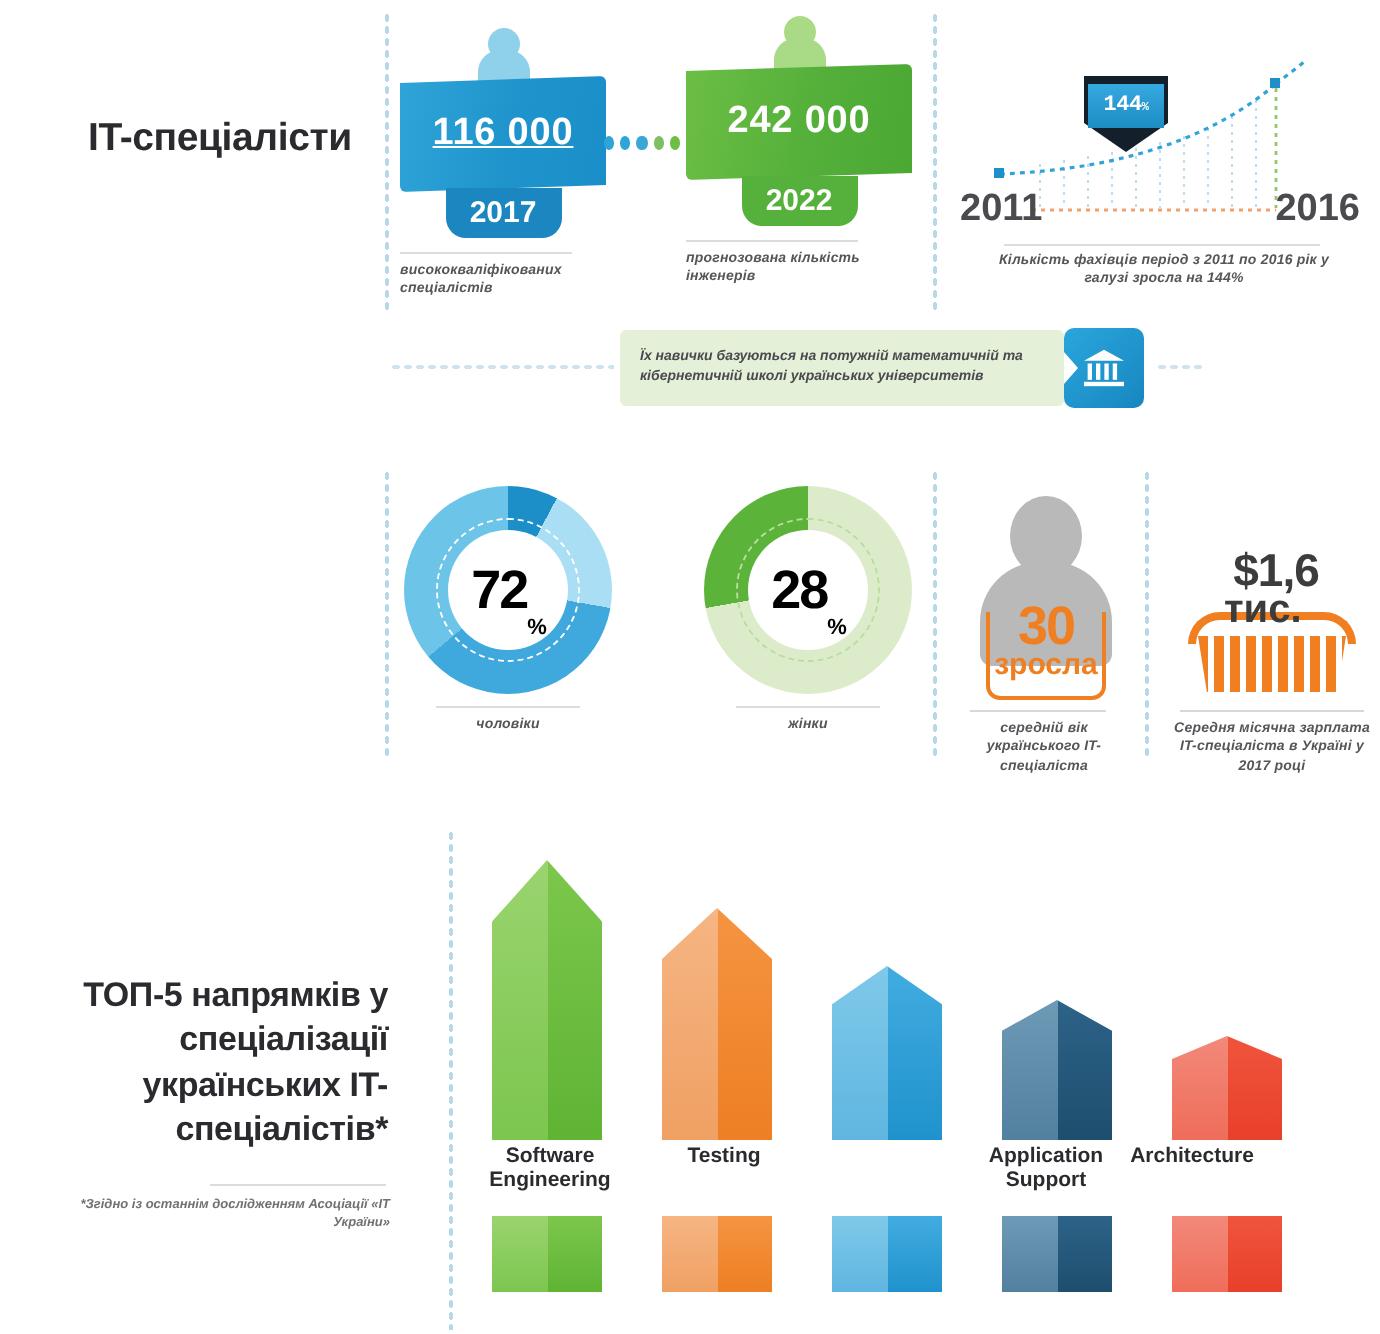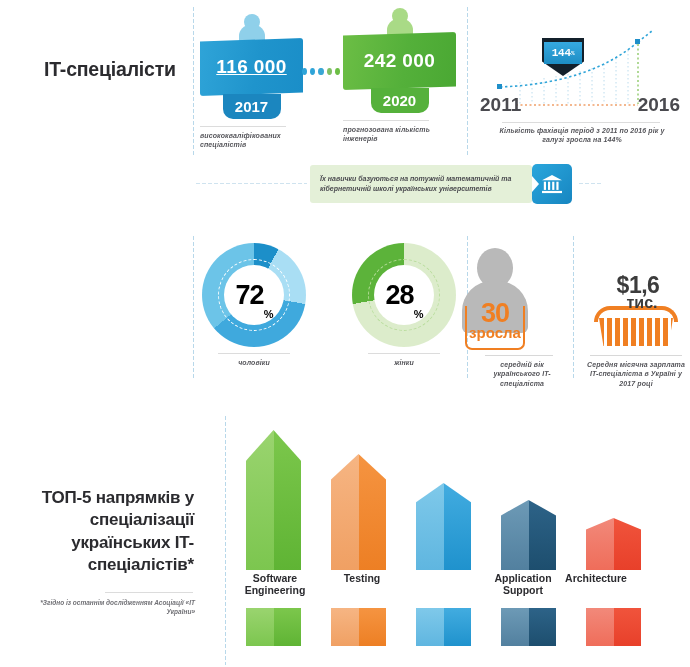--- a/index.html
+++ b/index.html
@@ -158,21 +158,21 @@
   }
   #donut-women { left: 352px; top: 243px; }
   #donut-women .ring {
     background: conic-gradient(from 0deg,
       #dceccb 0deg 258deg,
       #dceccb 258deg 260deg,
       #5cb33a 260deg 360deg);
   }
 
   
-  #age-block { left: 456px; top: 248px; width: 78px; height: 105px; }
+  #age-block { left: 484px; top: 248px; width: 78px; height: 105px; }
   #age-block .silh-head {
     position: absolute; left: 21px; top: 0; width: 36px; height: 40px;
     background: #b9b9b9; border-radius: 50%;
   }
   #age-block .silh-body {
     position: absolute; left: 6px; top: 33px; width: 66px; height: 52px;
     background: #b9b9b9; border-radius: 30px 30px 6px 6px;
   }
   #age-block .box {
     position: absolute; left: 9px; top: 58px; width: 60px; height: 44px;
@@ -200,22 +200,22 @@
   #salary-block .coins .teeth {
     position: absolute; left: 5px; top: 12px; width: 74px; height: 28px;
     background: repeating-linear-gradient(90deg,#f07f22 0 5px, #ffffff 5px 8px);
     clip-path: polygon(0 0, 100% 0, 94% 100%, 6% 100%);
   }
   #salary-block .amt {
     position: absolute; left: 8px; top: 0; width: 80px; text-align: center;
     font-size: 23px; font-weight: bold; color: #3c3c3c; letter-spacing: -.5px;
   }
   #salary-block .unit {
-    position: absolute; left: 22px; top: 22px; width: 60px; text-align: center;
-    font-size: 16px; font-weight: bold; color: #3c3c3c;
+    position: absolute; left: 22px; top: 22px; width: 60px; 
+    font-size: 20px; font-weight: bold; color: #3c3c3c;
   }
 
   .small-cap-rule { position: absolute; height: 1px; background: #d8d8d8; }
 
   
   #bottom-title {
     left: 18px; top: 487px; width: 176px;
     text-align: right; font-size: 17px; font-weight: bold;
     color: #2b2b2f; line-height: 1.32; letter-spacing: -.2px;
   }
@@ -271,21 +271,21 @@
     <i style="background:#6cbe45"></i>
       <i style="background:#6cbe45"></i>
   </div>
 
   <div class="card-wrap" id="card-2025">
     <div class="card-head">
       <div class="head-c"></div>
         <div class="head-b"></div>
     </div>
     <div class="card-body">242 000</div>
-    <div class="card-tag">2020</div>
+    <div class="card-tag">2022</div>
     <div class="card-cap-rule rule"></div>
     <div class="card-cap caption">прогнозована кількість інженерів</div>
   </div>
 
   <div class="abs" id="growth-chart">
     <svg width="200" height="100" style="position:absolute;left:0;top:0">
 
       <g stroke="#bcdced" stroke-width="1" stroke-dasharray="1.5 2.5">
         <line x1="40" y1="60" x2="40" y2="82"></line>
         <line x1="52" y1="58" x2="52" y2="82"></line>

